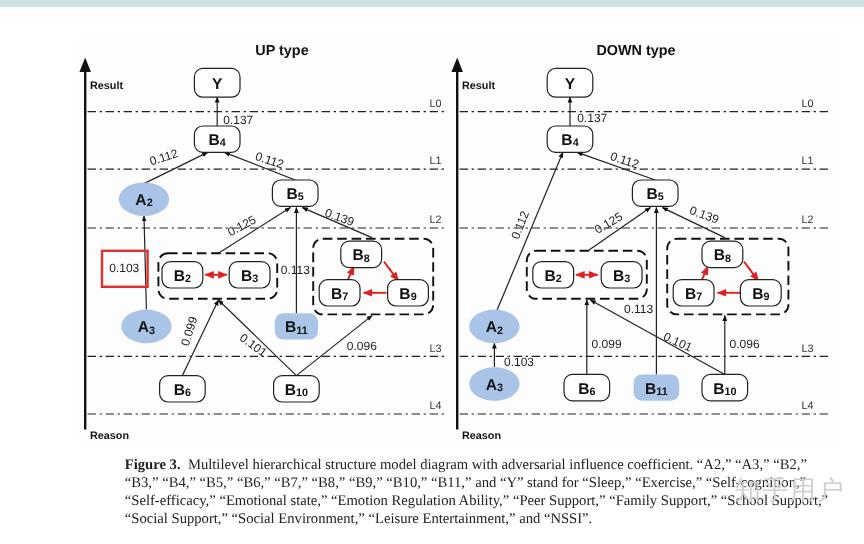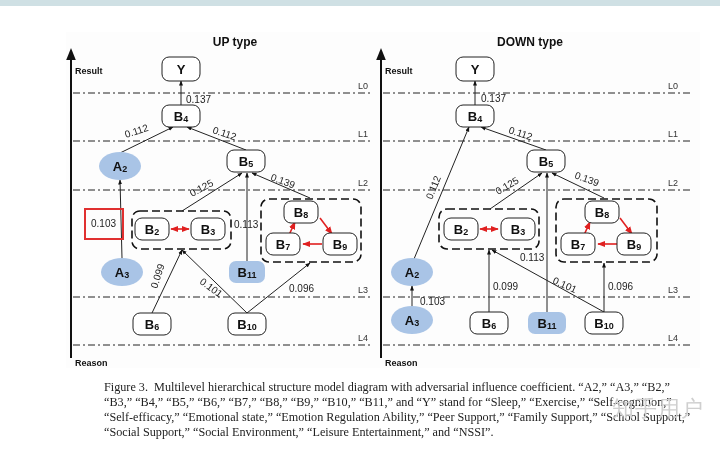--- a/index.html
+++ b/index.html
@@ -1,21 +1,21 @@
 <!DOCTYPE html>
 <html><head>
 <meta charset="utf-8">
 <style>
   html,body{margin:0;padding:0;}
   body{width:720px;height:453px;background:#fff;position:relative;overflow:hidden;font-family:"Liberation Sans",sans-serif;}
   .topbar{position:absolute;left:0;top:0;width:720px;height:6px;background:#cfe0e4;}
   .fig{position:absolute;left:0;top:0;width:720px;height:380px;}
   svg text{font-family:"Liberation Sans",sans-serif;}
   .caption{position:absolute;left:104px;top:380px;width:590px;font-family:"Liberation Serif",serif;font-size:12.2px;line-height:15px;color:#222;}
-  .caption b{font-weight:normal;}
+  .caption b{font-weight:bold;}
   .wm{position:absolute;left:612px;top:394px;font-family:"DejaVu Sans",sans-serif;font-size:22px;color:#cfcfcf;letter-spacing:1px;}
 </style>
 </head>
 <body>
 
 <div class="topbar"></div>
 
 <svg class="fig" width="720" height="380" viewBox="0 0 720 380">
   <defs>
     <marker id="ah" viewBox="0 0 10 10" refX="9" refY="5" markerWidth="5" markerHeight="5" orient="auto">

